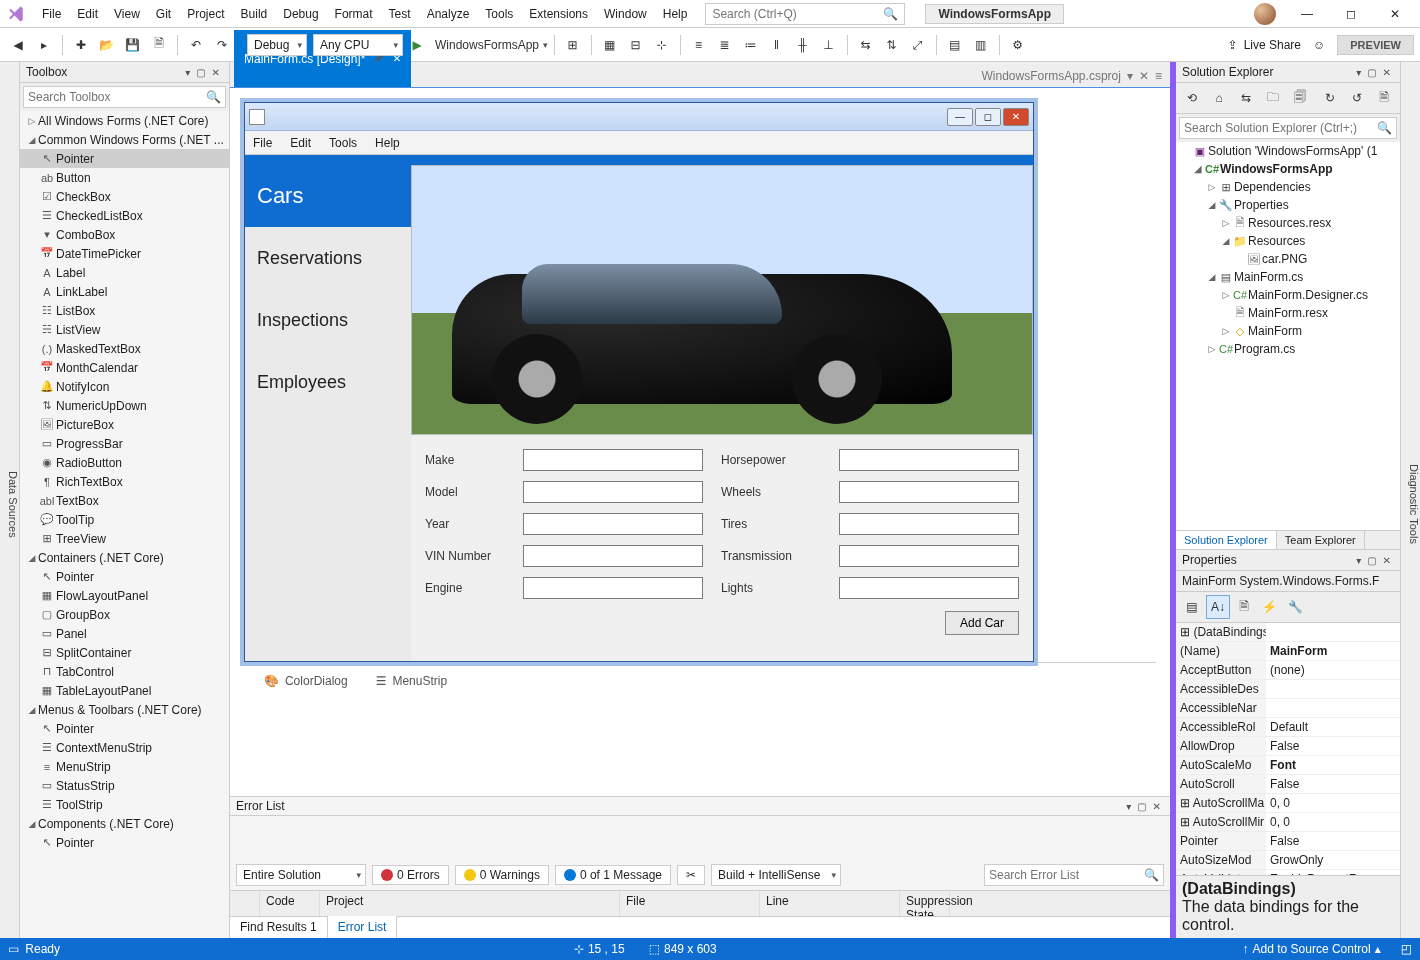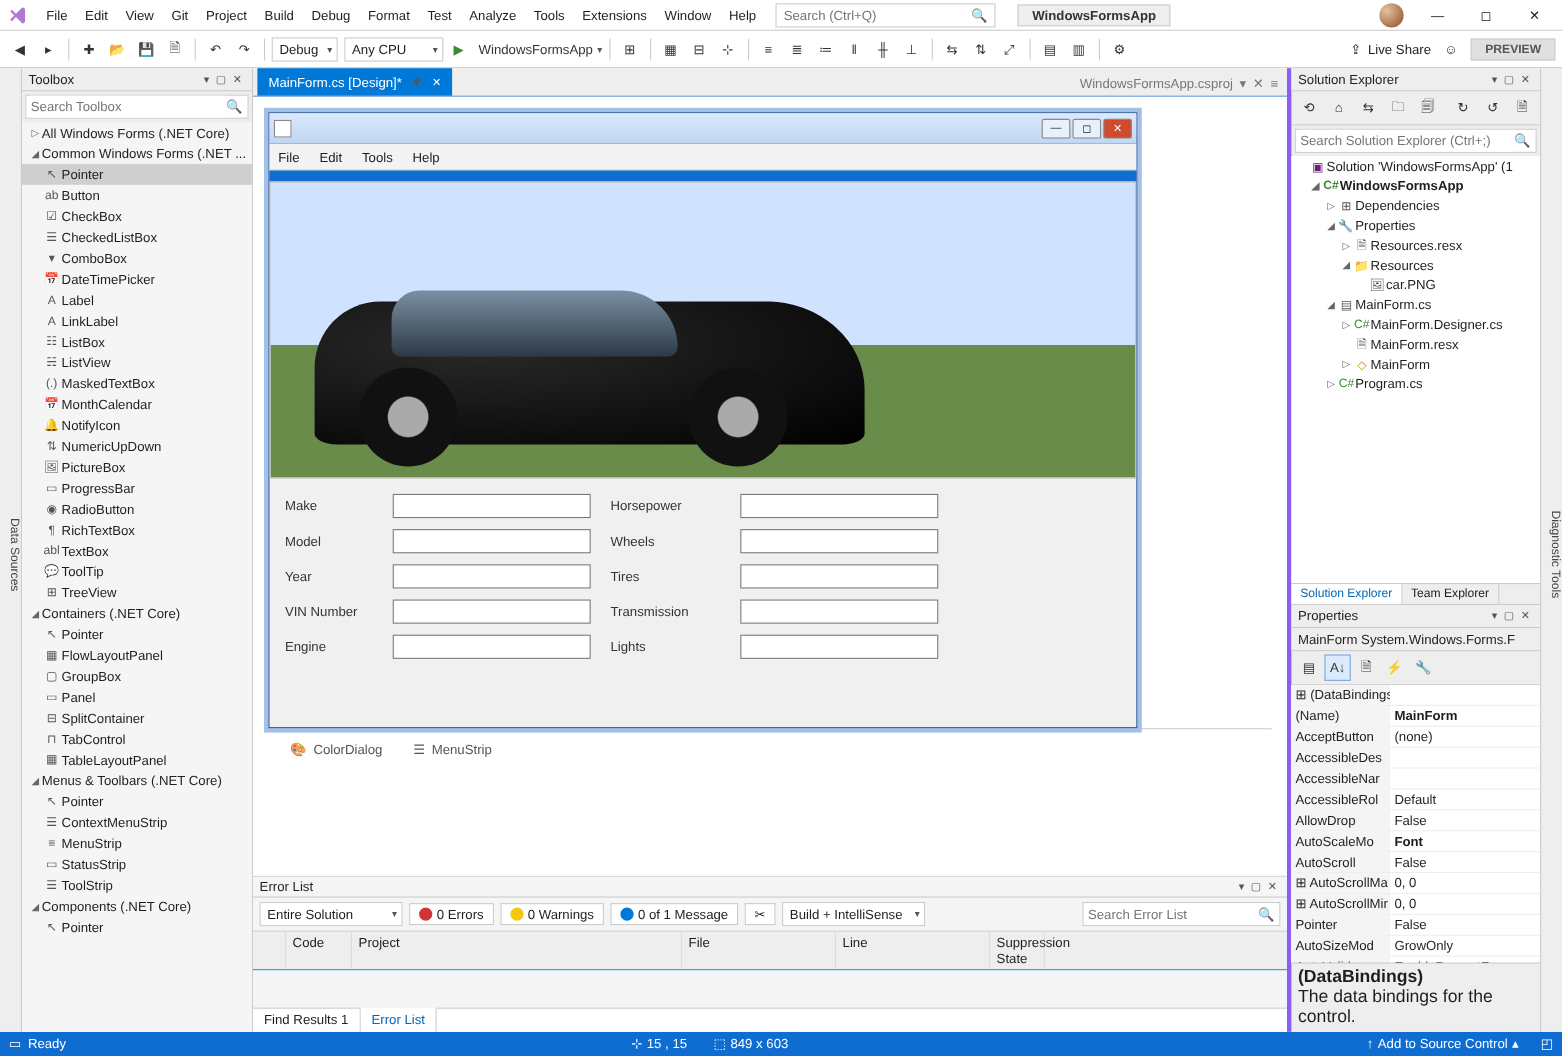--- a/index.html
+++ b/index.html
@@ -44,21 +44,21 @@
 .tree-row .caret { width:12px; text-align:center; color:#666; font-size:9px;}
 .tree-row .caret.open::before{content:"◢";}
 .tree-row .caret.closed::before{content:"▷";}
 .tree-row .ticon { width:18px; text-align:center; color:#555; font-size:11px;}
 .tree-group { font-weight:400; }
 .indent1{padding-left:18px;}
 
 
 .center { flex:1; display:flex; flex-direction:column; background:#fff; min-width:0;}
 .doc-tabs { height:26px; background:#eee; display:flex; align-items:flex-end; border-bottom:1px solid #4d8de6; padding-left:4px;}
-.doc-tab { background:#0078d7; color:#fff; padding:4px 10px; display:flex; align-items:center; gap:6px; font-size:12px;}
+.doc-tab { background:#0078d7; color:#fff; padding:20px 10px; display:flex; align-items:center; gap:6px; font-size:12px;}
 .doc-tab .x{font-size:10px;}
 .doc-path { margin-left:auto; padding:4px 8px; color:#777; display:flex; align-items:center; gap:6px;}
 .designer-surface { flex:1; background:#fff; position:relative; overflow:auto; padding:14px;}
 .form-shell { width:790px; height:560px; border:1px solid #2b579a; background:#f0f0f0; position:relative; box-shadow:0 0 0 4px #a3c0e8;}
 .form-titlebar{ height:28px; background:linear-gradient(#dbe9fb,#c1d6f2); display:flex; align-items:center; padding:0 4px; border-bottom:1px solid #9fb9db;}
 .form-titlebar .ficon{width:16px;height:16px;background:#fff;border:1px solid #888;margin-right:6px;}
 .form-wbtns{margin-left:auto; display:flex; gap:2px;}
 .fwbtn{width:26px;height:18px;border:1px solid #888;border-radius:2px;display:flex;align-items:center;justify-content:center;font-size:10px;background:#e8f0fb;}
 .fwbtn.red{background:#d04a2e;color:#fff;}
 .form-menus{height:24px;background:#f3f3f3;display:flex;align-items:center;padding:0 8px;gap:18px;border-bottom:1px solid #ccc;}
@@ -77,33 +77,33 @@
 .field-grid label{font-size:12px;color:#333;}
 .field-grid input{height:22px;border:1px solid #7a7a7a;background:#fff;padding:0 4px;font-size:12px;}
 .add-btn-row{display:flex;justify-content:flex-end;padding:6px 14px;}
 .add-btn{border:1px solid #888;background:#e8e8e8;padding:4px 14px;font-size:12px;}
 .tray{height:36px;border-top:1px solid #ccc;display:flex;align-items:center;gap:28px;padding:0 20px;color:#555;}
 .tray-item{display:flex;align-items:center;gap:6px;}
 
 
 .error-wrap{height:120px;border-top:1px solid #ccc;background:#f5f5f5;display:flex;flex-direction:column;}
 .error-header{display:flex;align-items:center;padding:2px 6px;border-bottom:1px solid #ccc;}
-.error-tools{display:flex;align-items:center;gap:6px;padding:4px 6px;border-bottom:1px solid #ccc;flex-wrap:wrap;}
+.error-tools{display:flex;align-items:center;gap:6px;padding:4px 6px;border-bottom:1px solid #ccc;flex-wrap:wrap;margin-top:44px;}
 .err-pill{display:flex;align-items:center;gap:4px;border:1px solid #ccc;background:#fff;padding:2px 8px;font-size:12px;}
 .err-pill .dot{width:12px;height:12px;border-radius:50%;display:inline-block;}
 .dot.red{background:#d13438;} .dot.yel{background:#f2c811;} .dot.blue{background:#0078d7;}
 .err-table{flex:1;overflow:auto;}
 .err-head{display:grid;grid-template-columns:30px 60px 300px 140px 140px 50px 120px;background:#eee;border-bottom:1px solid #0ea5e9;font-size:12px;}
 .err-head div{padding:3px 6px;border-right:1px solid #ddd;}
 .bottom-tabs{height:22px;display:flex;border-top:1px solid #ccc;}
 .bottom-tab{padding:3px 10px;font-size:12px;border-right:1px solid #ccc;}
 .bottom-tab.active{background:#fff;color:#0066b8;border-top:1px solid #fff;margin-top:-1px;}
 
 
-.rcol{width:230px;border-left:4px solid #8b5cf6;background:#eee;display:flex;flex-direction:column;}
+.rcol{width:230px;border-left:6px solid #8b5cf6;background:#eee;display:flex;flex-direction:column;}
 .sol-tree{flex:1;overflow:auto;background:#fff;font-size:12px;}
 .sol-row{display:flex;align-items:center;height:18px;padding-left:4px;white-space:nowrap;}
 .sol-row.bold{font-weight:700;}
 .sol-caret{width:12px;font-size:9px;color:#666;text-align:center;}
 .sol-icon{width:16px;text-align:center;font-size:11px;}
 .sol-ind1{padding-left:16px;}.sol-ind2{padding-left:30px;}.sol-ind3{padding-left:44px;}.sol-ind4{padding-left:58px;}
 .sol-bottom-tabs{display:flex;border-top:1px solid #ccc;}
 .sol-bottom-tabs div{padding:3px 8px;font-size:11px;border-right:1px solid #ccc;}
 .sol-bottom-tabs .active{background:#fff;color:#0066b8;}
 
@@ -414,20 +414,26 @@
           </div>
         </div>
         <div class="form-menus" id="form-menus">
             <span>File</span>
             <span>Edit</span>
             <span>Tools</span>
             <span>Help</span>
           </div>
         <div class="blue-strip"></div>
         <div class="form-body">
+          <div class="side-nav" id="side-nav">
+              <div class="side-nav-item active">Cars</div>
+              <div class="side-nav-item">Reservations</div>
+              <div class="side-nav-item">Inspections</div>
+              <div class="side-nav-item">Employees</div>
+            </div>
           <div class="form-content">
             <div class="car-image">
               <div class="car-body"></div>
                 <div class="car-window"></div>
               <div class="wheel w1"></div>
                 <div class="wheel w2"></div>
             </div>
             <div class="field-grid" id="field-grid">
                 <label>Make</label>
                 <input style="">
@@ -443,20 +449,23 @@
                 <input style="">
                 <label>VIN Number</label>
                 <input style="">
                 <label>Transmission</label>
                 <input style="">
                 <label>Engine</label>
                 <input style="">
                 <label>Lights</label>
                 <input style="">
               </div>
+            <div class="add-btn-row">
+              <button class="add-btn">Add Car</button>
+            </div>
           </div>
         </div>
       </div>
       <div class="tray">
         <div class="tray-item">
             <span>🎨</span>
             <span>ColorDialog</span>
           </div>
         <div class="tray-item">
             <span>☰</span>

